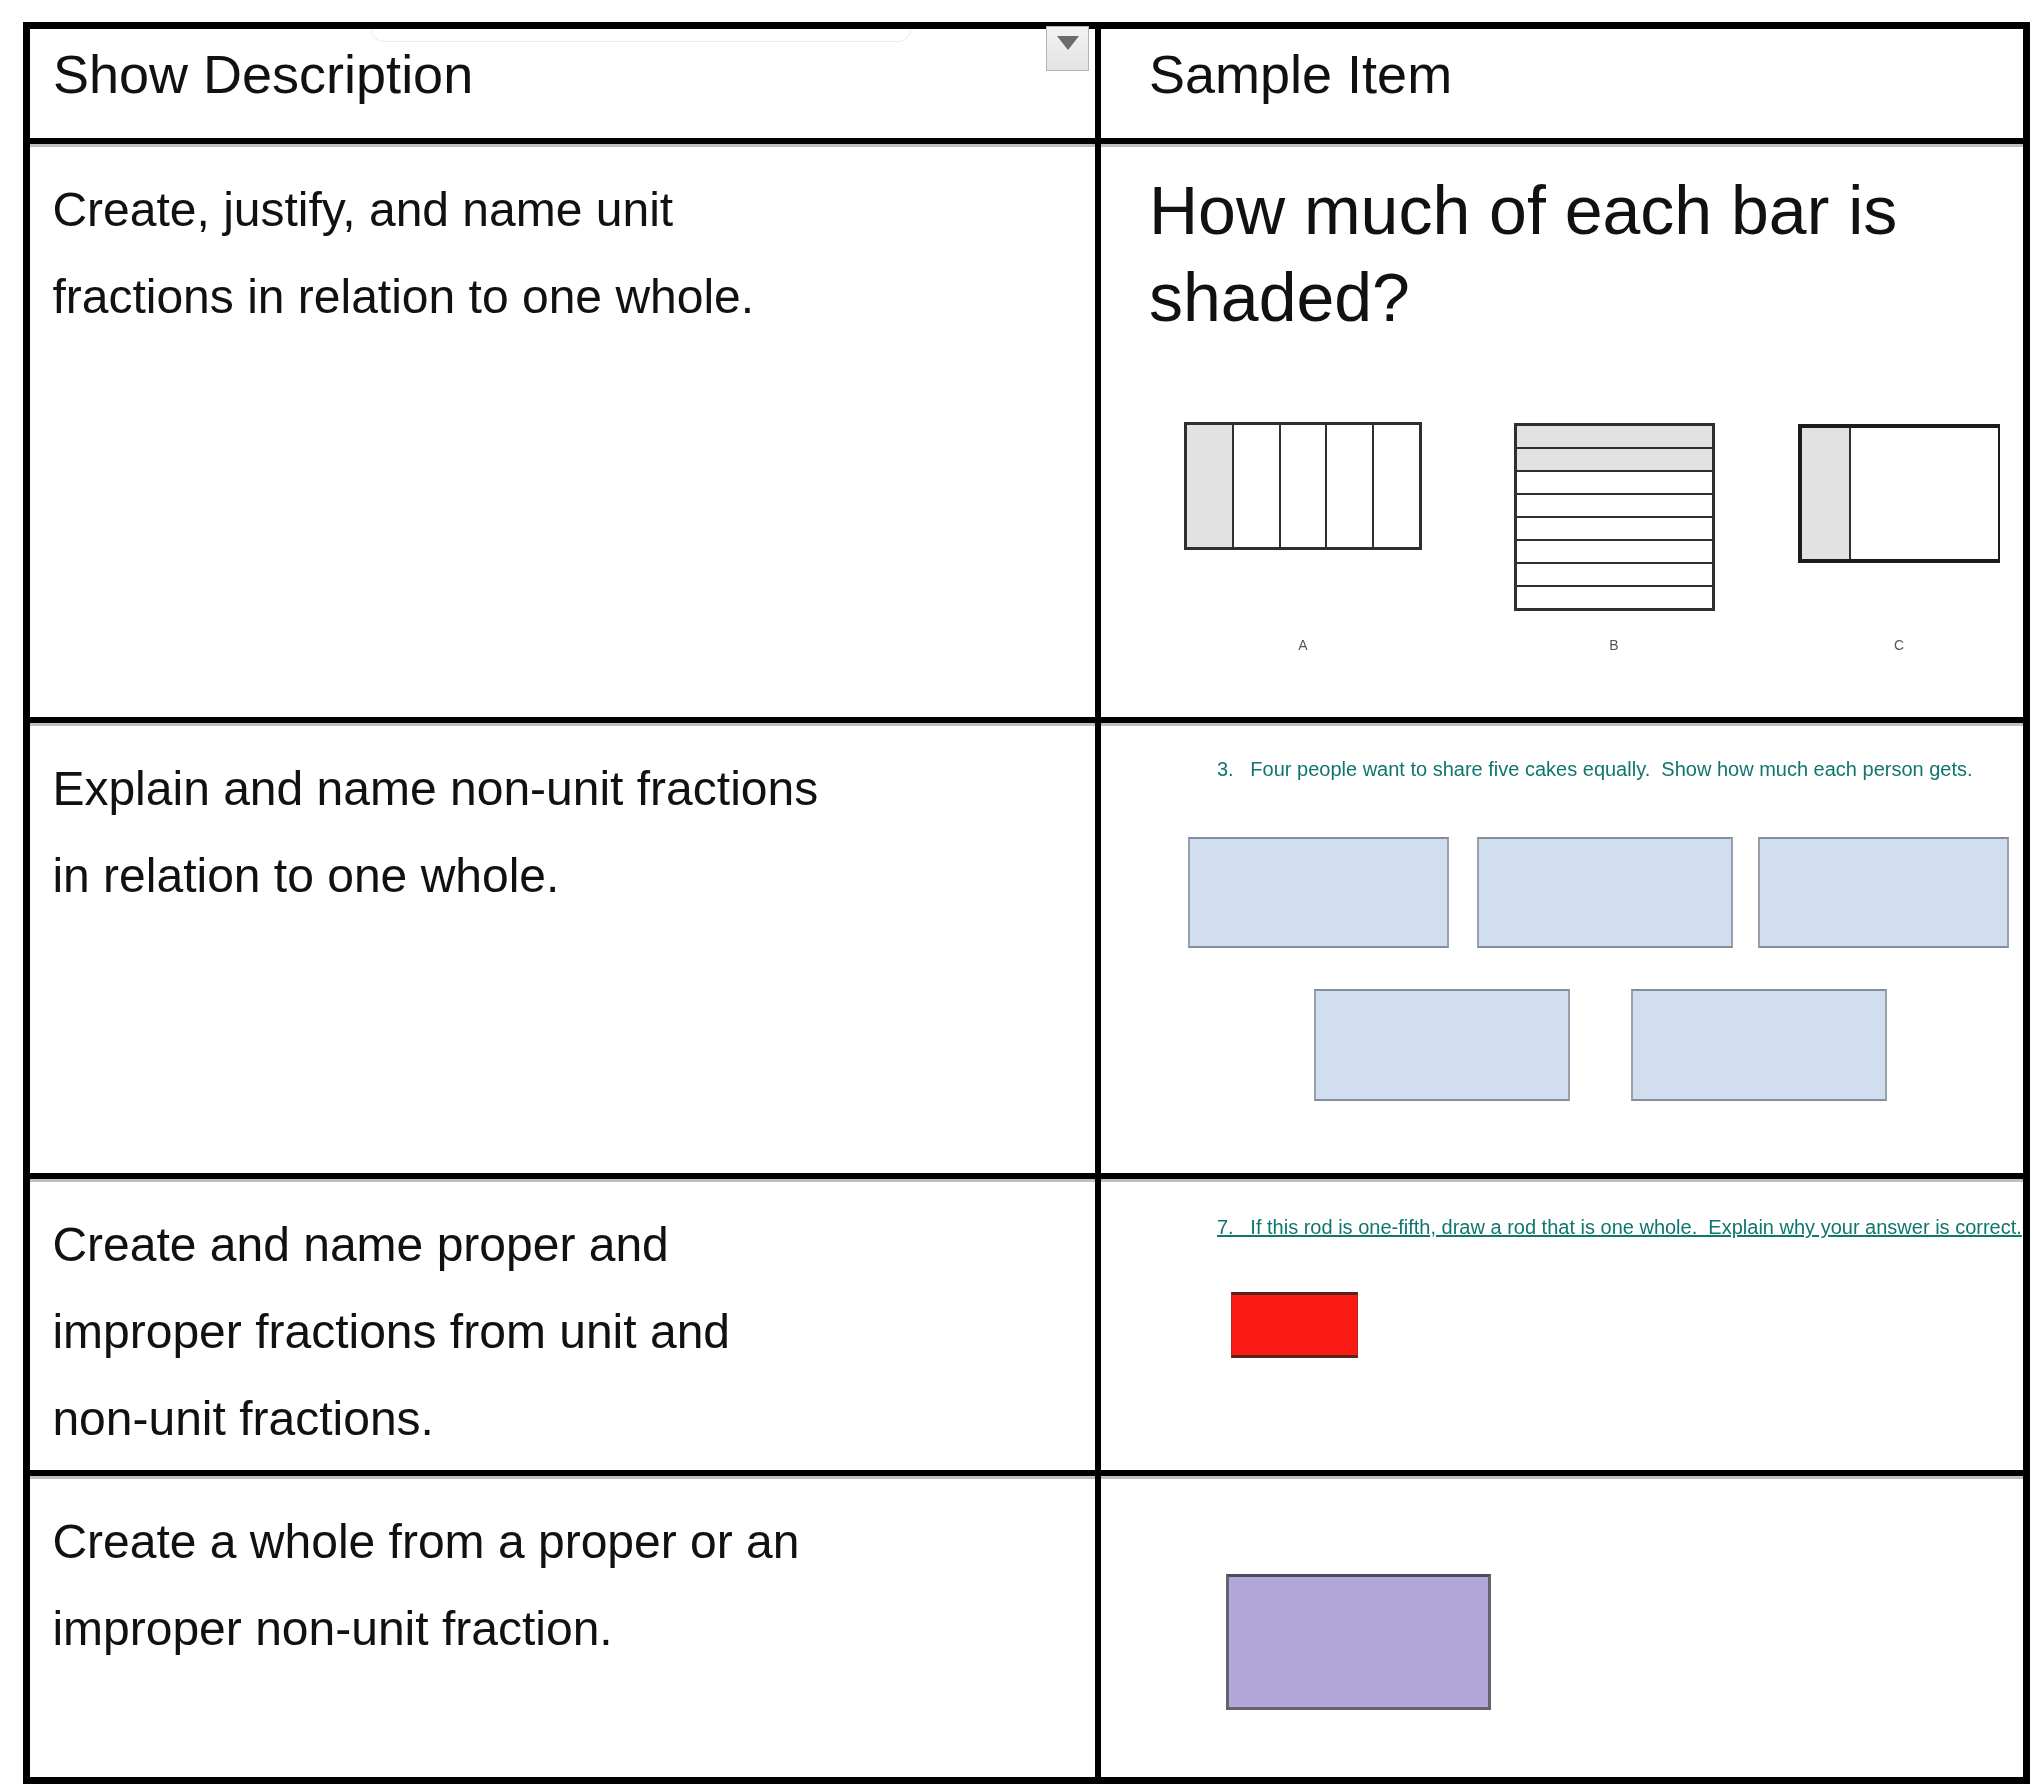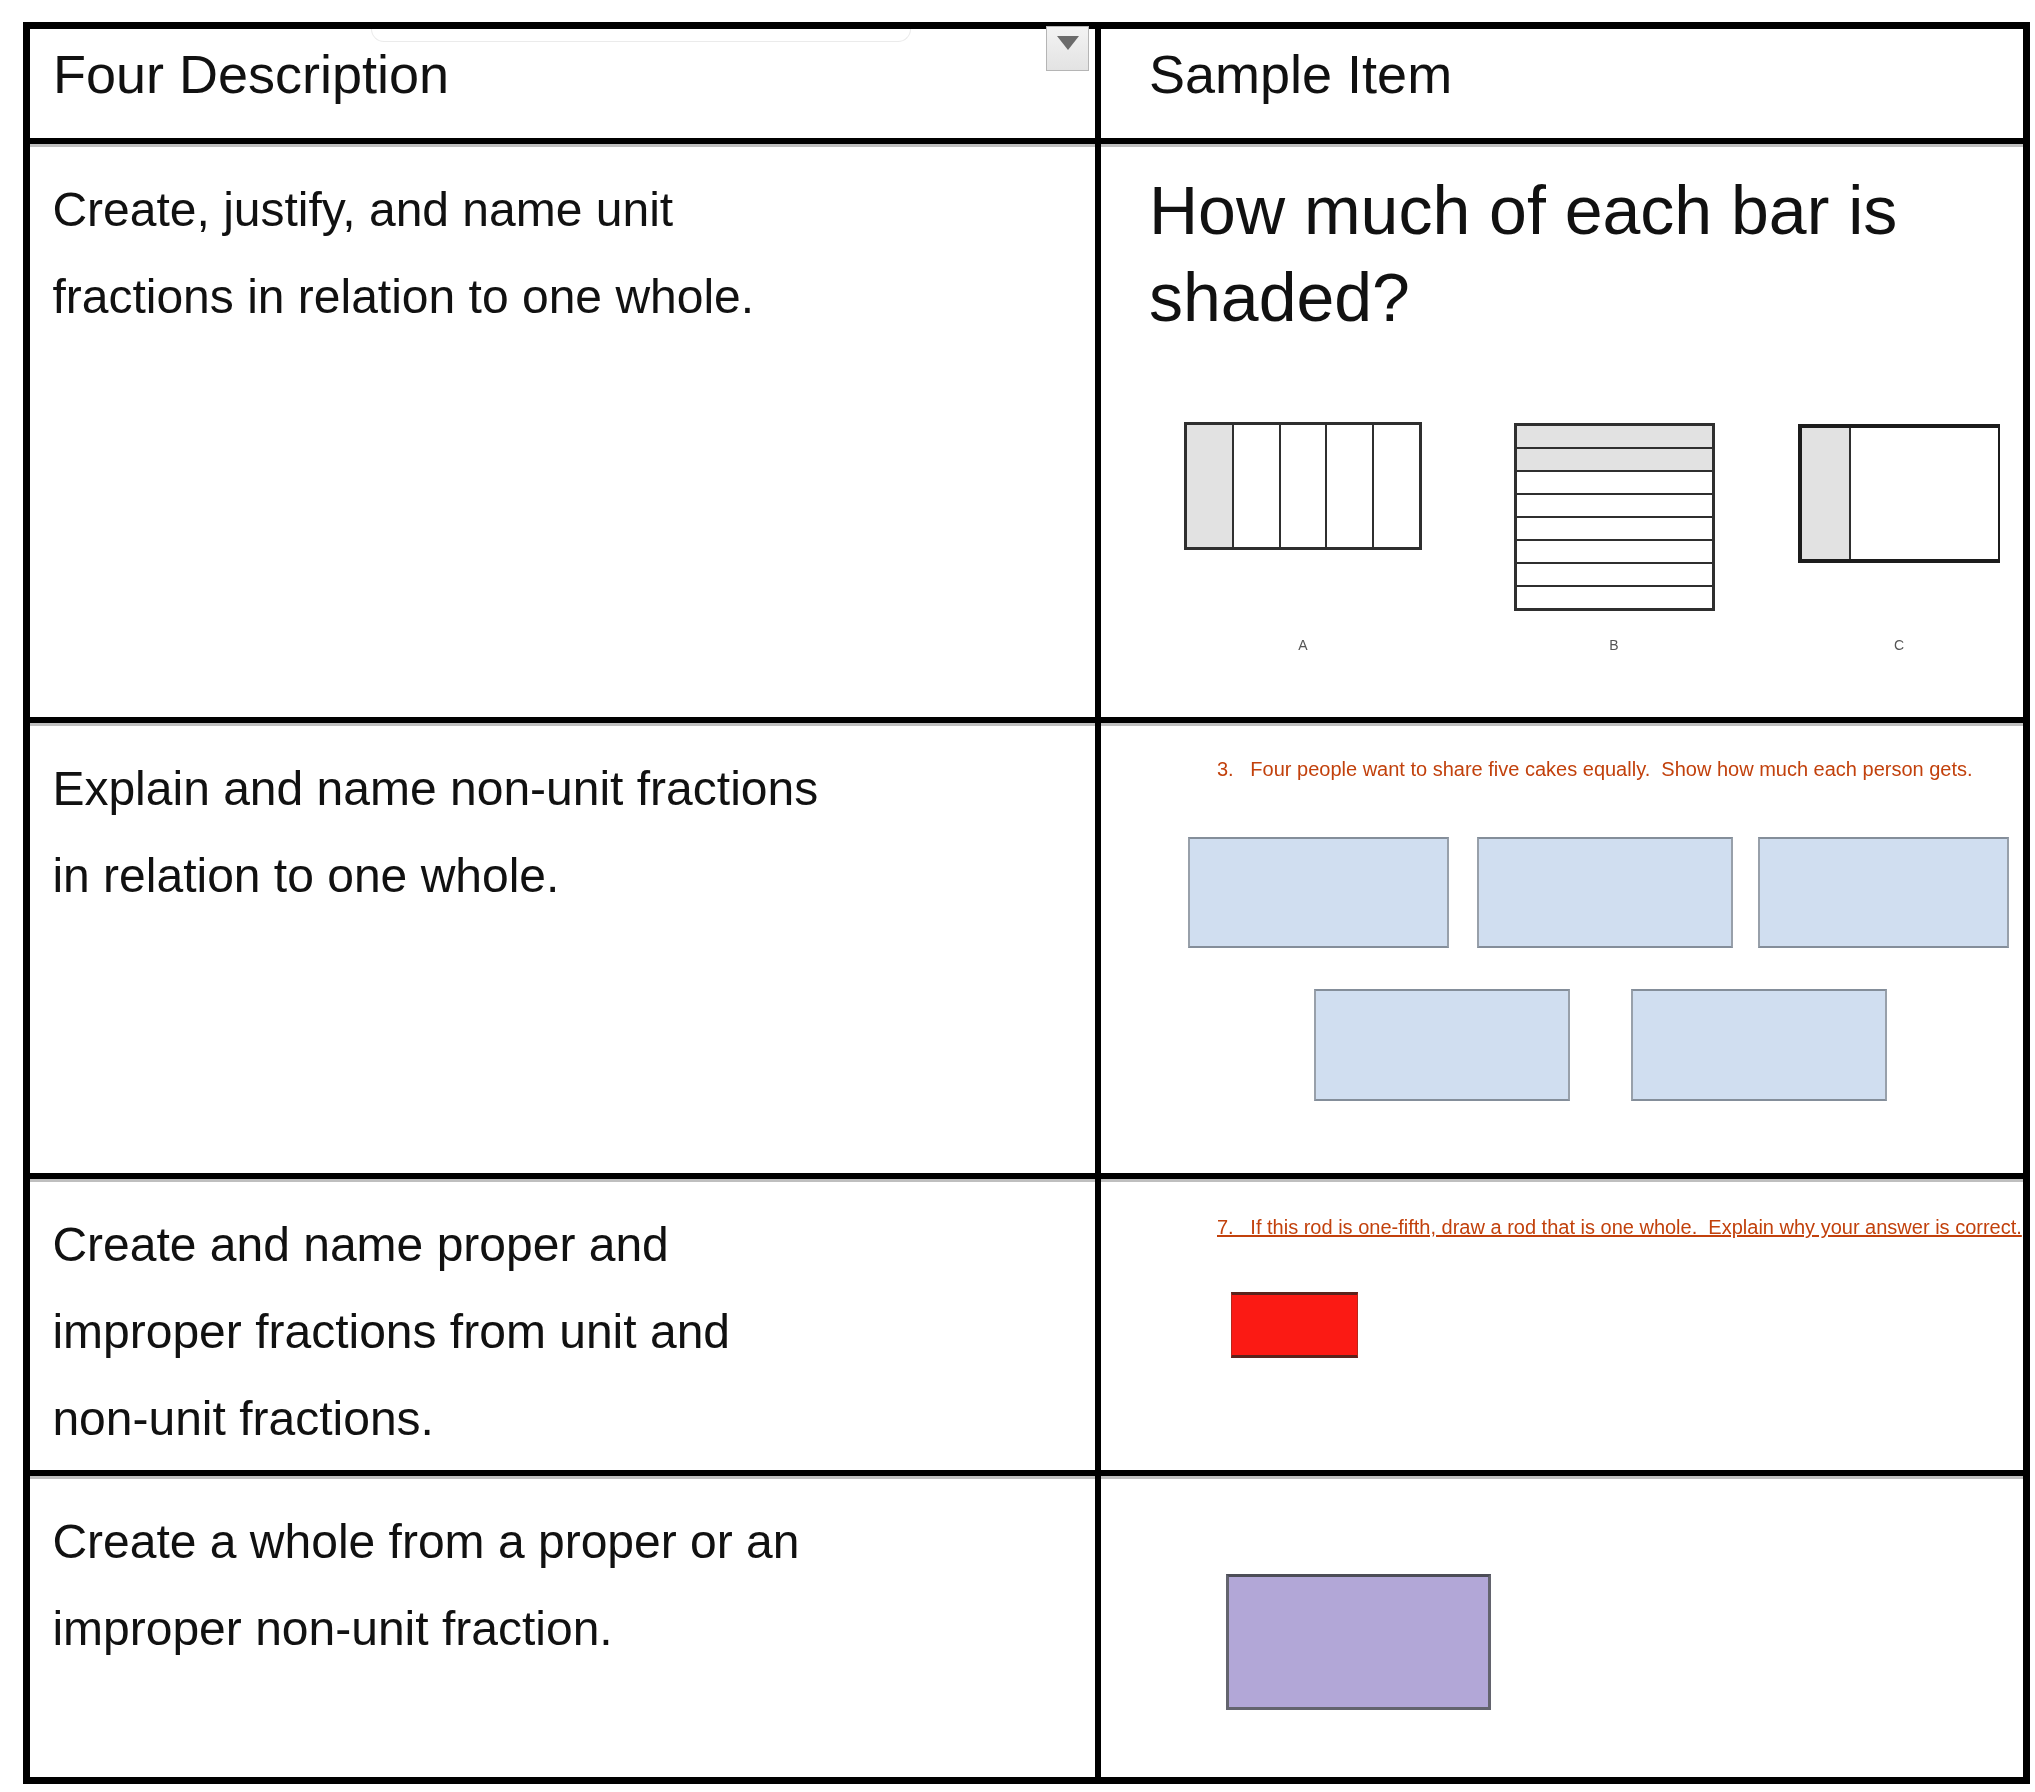--- a/index.html
+++ b/index.html
@@ -18,21 +18,21 @@
   .pill{position:absolute;left:341px;top:0;width:538px;height:11.6px;background:#fff;
         border:1.5px solid #ebebeb;border-top:none;border-radius:0 0 17px 17px;z-index:1;}
   .ddbtn{position:absolute;left:1016px;top:-3.9px;width:43px;height:45px;z-index:2;
          background:linear-gradient(#f3f3f3,#e3e3e3);border:0.8px solid #b5b5b5;
          display:flex;align-items:flex-start;justify-content:center;padding-top:9.3px;box-sizing:border-box;}
   .ddtri{width:0;height:0;border-left:11.6px solid transparent;border-right:11.6px solid transparent;
          border-top:14.7px solid #6b6b6b;}
   
   .desc{position:absolute;left:22.4px;top:21.6px;font-size:48px;line-height:87px;white-space:pre-line;}
   .bigq{position:absolute;left:48px;top:23px;font-size:68px;line-height:87px;white-space:pre-line;}
-  .smallq{position:absolute;font-size:20px;line-height:25px;color:#c2410c;white-space:pre;}
+  .smallq{position:absolute;font-size:20px;line-height:25px;color:#0f766e;white-space:pre;}
   
   .bar{position:absolute;display:flex;box-sizing:border-box;background:#fff;}
   .bar.vertical{flex-direction:row;}
   .bar.horizontal{flex-direction:column;}
   .bar .seg{flex:1;background:#fff;}
   .bar .seg.shaded{background:#e2e2e2;}
   .bar.vertical .seg + .seg{border-left:2.3px solid #2f2f2f;}
   .bar.horizontal .seg + .seg{border-top:2.3px solid #2f2f2f;}
   .bar-a{left:83px;top:278px;width:238px;height:128px;border:3.1px solid #2f2f2f;}
   .bar-b{left:413px;top:279px;width:201px;height:188px;border:3.1px solid #2f2f2f;}
@@ -56,21 +56,21 @@
               border:3.1px solid #63646e;border-top-color:#4c4d57;box-sizing:border-box;}
 </style>
 </head>
 <body>
 
 <div class="page">
   <div class="tbl">
 
     <div class="c">
       <div class="pill"></div>
-      <div class="hdr-text">Four Description</div>
+      <div class="hdr-text">Show Description</div>
       <div class="ddbtn">
         <div class="ddtri"></div>
       </div>
     </div>
     <div class="c lastcol">
       <div class="hdr-text right">Sample Item</div>
     </div>
 
     <div class="c artifact">
       <div class="desc">Create, justify, and name unit

